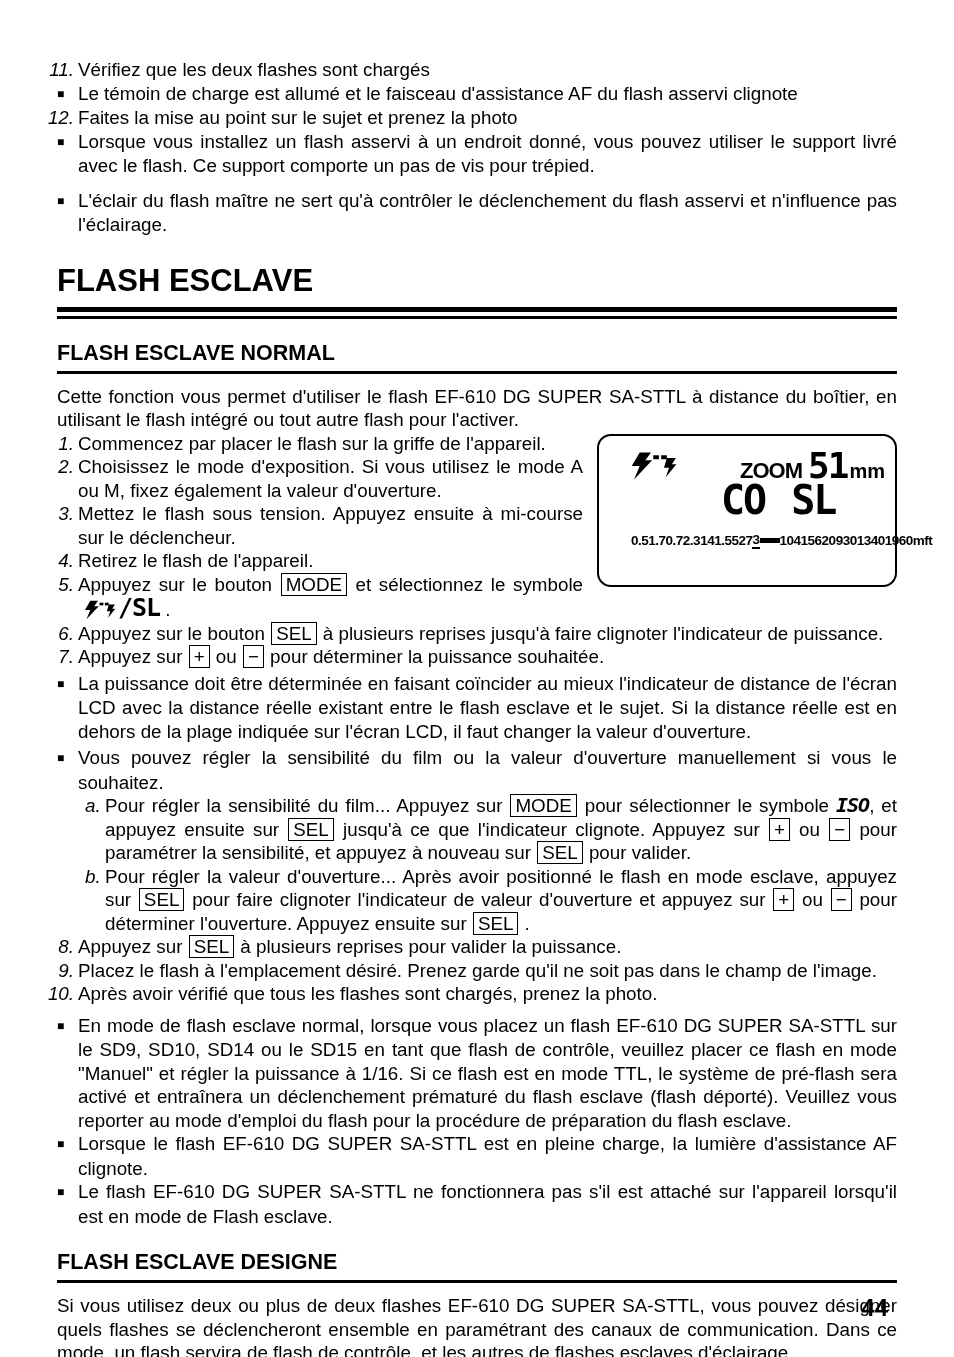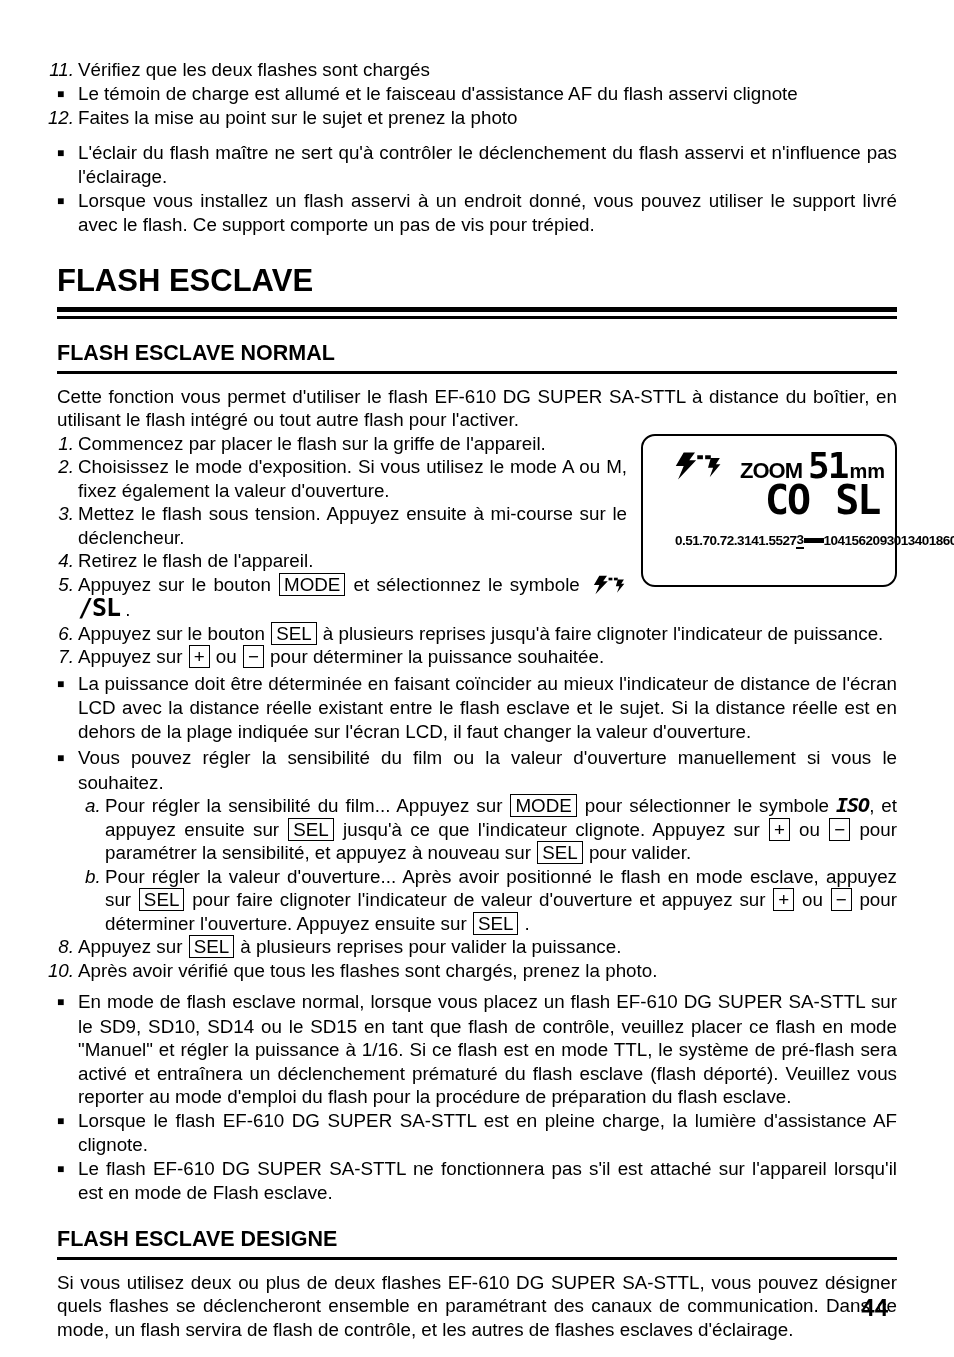--- a/index.html
+++ b/index.html
@@ -26,21 +26,21 @@
   
   .kbox{display:inline-block;border:1.5px solid #000;padding:0 4px;line-height:21px;
         margin:0 1px;text-indent:0;}
   
   .seg7{font-family:"DejaVu Sans Mono",monospace;font-weight:bold;font-size:25px;
         letter-spacing:-1px;text-indent:0;}
   .seg7.ital{font-style:italic;font-size:20px;margin-top:12px;}
   .bolt-inline{width:36px;height:20px;vertical-align:-4px;margin:0 2px;fill:#000;}
 
   
-  .lcd{float:right;width:256px;height:153px;box-sizing:border-box;border:2.5px solid #000;
+  .lcd{float:right;width:300px;height:153px;box-sizing:border-box;border:2.5px solid #000;
        border-radius:14px;margin:2px 0 10px 14px;padding:10px 8px 8px 10px;background:#fff;}
   .lcd-row1{margin-top:4px;display:flex;align-items:center;}
   .bolt-big{width:52px;height:30px;fill:#000;margin-left:16px;flex:0 0 auto;}
   .zgrp{margin-left:auto;display:flex;align-items:baseline;margin-right:2px;}
   .zoomword{font-size:22px;font-weight:bold;letter-spacing:-1px;}
   .zval{font-size:36px;line-height:32px;margin-left:6px;letter-spacing:-2px;}
   .zunit{font-size:20px;font-weight:bold;margin-left:2px;}
   .lcd-row2{margin-left:112px;display:flex;gap:26px;}
   .lcdmode{font-size:40px;line-height:34px;letter-spacing:-2px;}
   .scale{margin:5px 0 0 22px;display:flex;justify-content:space-between;
@@ -54,22 +54,22 @@
 </style>
 </head>
 <body>
 
 <div class="page">
 
   <div class="item"><span class="mk">11.</span><span>Vérifiez que les deux flashes sont chargés</span></div>
   <div class="item"><span class="mk b">■</span><span>Le témoin de charge est allumé et le faisceau d'assistance AF du flash asservi clignote</span></div>
   <div class="item"><span class="mk">12.</span><span>Faites la mise au point sur le sujet et prenez la photo</span></div>
 
+  <div class="item"><span class="mk b">■</span><span>Lorsque vous installez un flash asservi à un endroit donné, vous pouvez utiliser le support livré avec le flash. Ce support comporte un pas de vis pour trépied.</span></div>
   <div class="item mt11"><span class="mk b">■</span><span>L'éclair du flash maître ne sert qu'à contrôler le déclenchement du flash asservi et n'influence pas l'éclairage.</span></div>
-  <div class="item"><span class="mk b">■</span><span>Lorsque vous installez un flash asservi à un endroit donné, vous pouvez utiliser le support livré avec le flash. Ce support comporte un pas de vis pour trépied.</span></div>
 
   <h1>FLASH ESCLAVE</h1>
   <div class="double-rule"></div>
 
   <h2>FLASH ESCLAVE NORMAL</h2>
   <div class="rule"></div>
   <p class="bodyp">Cette fonction vous permet d'utiliser le flash EF-610 DG SUPER SA-STTL à distance du boîtier, en utilisant le flash intégré ou tout autre flash pour l'activer.</p>
 
   <div class="lcd">
     <div class="lcd-row1">
@@ -125,21 +125,21 @@
         </div>
       <div class="scol">
           <span>9</span>
           <span>30</span>
         </div>
       <div class="scol">
           <span>13</span>
           <span>40</span>
         </div>
       <div class="scol">
-          <span>18</span>
+          <span>19</span>
           <span>60</span>
         </div>
       <div class="scol">
           <span>m</span>
           <span>ft</span>
         </div>
     </div>
   </div>
 
   <div class="item"><span class="mk">1.</span><span>Commencez par placer le flash sur la griffe de l'appareil.</span></div>
@@ -152,20 +152,21 @@
           <rect x="32" y="3.5" width="5" height="3.5"></rect>
           <path d="M37 6 L45 6 L41.5 11.5 L45.5 11.5 L36 23 L39 14.5 L34.5 14.5 Z"></path>
         </svg><span class="seg7">/SL</span> .</span></div>
   <div class="item"><span class="mk">6.</span><span>Appuyez sur le bouton <span class="kbox">SEL</span> à plusieurs reprises jusqu'à faire clignoter l'indicateur de puissance.</span></div>
   <div class="item"><span class="mk">7.</span><span>Appuyez sur <span class="kbox">+</span> ou <span class="kbox">−</span> pour déterminer la puissance souhaitée.</span></div>
   <div class="item mt3"><span class="mk b">■</span><span>La puissance doit être déterminée en faisant coïncider au mieux l'indicateur de distance de l'écran LCD avec la distance réelle existant entre le flash esclave et le sujet. Si la distance réelle est en dehors de la plage indiquée sur l'écran LCD, il faut changer la valeur d'ouverture.</span></div>
   <div class="item mt3"><span class="mk b">■</span><span>Vous pouvez régler la sensibilité du film ou la valeur d'ouverture manuellement si vous le souhaitez.</span></div>
   <div class="item sub"><span class="mk s">a.</span><span>Pour régler la sensibilité du film... Appuyez sur <span class="kbox">MODE</span> pour sélectionner le symbole <span class="seg7 ital">ISO</span>, et appuyez ensuite sur <span class="kbox">SEL</span> jusqu'à ce que l'indicateur clignote. Appuyez sur <span class="kbox">+</span> ou <span class="kbox">−</span> pour paramétrer la sensibilité, et appuyez à nouveau sur <span class="kbox">SEL</span> pour valider.</span></div>
   <div class="item sub"><span class="mk s">b.</span><span>Pour régler la valeur d'ouverture... Après avoir positionné le flash en mode esclave, appuyez sur <span class="kbox">SEL</span> pour faire clignoter l'indicateur de valeur d'ouverture et appuyez sur <span class="kbox">+</span> ou <span class="kbox">−</span> pour déterminer l'ouverture. Appuyez ensuite sur <span class="kbox">SEL</span> .</span></div>
   <div class="item"><span class="mk">8.</span><span>Appuyez sur <span class="kbox">SEL</span> à plusieurs reprises pour valider la puissance.</span></div>
+  <div class="item"><span class="mk">9.</span><span>Placez le flash à l'emplacement désiré. Prenez garde qu'il ne soit pas dans le champ de l'image.</span></div>
   <div class="item"><span class="mk">10.</span><span>Après avoir vérifié que tous les flashes sont chargés, prenez la photo.</span></div>
 
   <div class="item mt8"><span class="mk b">■</span><span>En mode de flash esclave normal, lorsque vous placez un flash EF-610 DG SUPER SA-STTL sur le SD9, SD10, SD14 ou le SD15 en tant que flash de contrôle, veuillez placer ce flash en mode "Manuel" et régler la puissance à 1/16.  Si ce flash est en mode TTL, le système de pré-flash sera activé et entraînera un déclenchement prématuré du flash esclave (flash déporté). Veuillez vous reporter au mode d'emploi du flash pour la procédure de préparation du flash esclave.</span></div>
   <div class="item"><span class="mk b">■</span><span>Lorsque le flash EF-610 DG SUPER SA-STTL est en pleine charge, la lumière d'assistance AF clignote.</span></div>
   <div class="item"><span class="mk b">■</span><span>Le flash EF-610 DG SUPER SA-STTL ne fonctionnera pas s'il est attaché sur l'appareil lorsqu'il est en mode de Flash esclave.</span></div>
 
   <h2>FLASH ESCLAVE DESIGNE</h2>
   <div class="rule"></div>
   <p class="bodyp">Si vous utilisez deux ou plus de deux flashes EF-610 DG SUPER SA-STTL, vous pouvez désigner quels flashes se déclencheront ensemble en paramétrant des canaux de communication. Dans ce mode, un flash servira de flash de contrôle, et les autres de flashes esclaves d'éclairage.</p>
 

